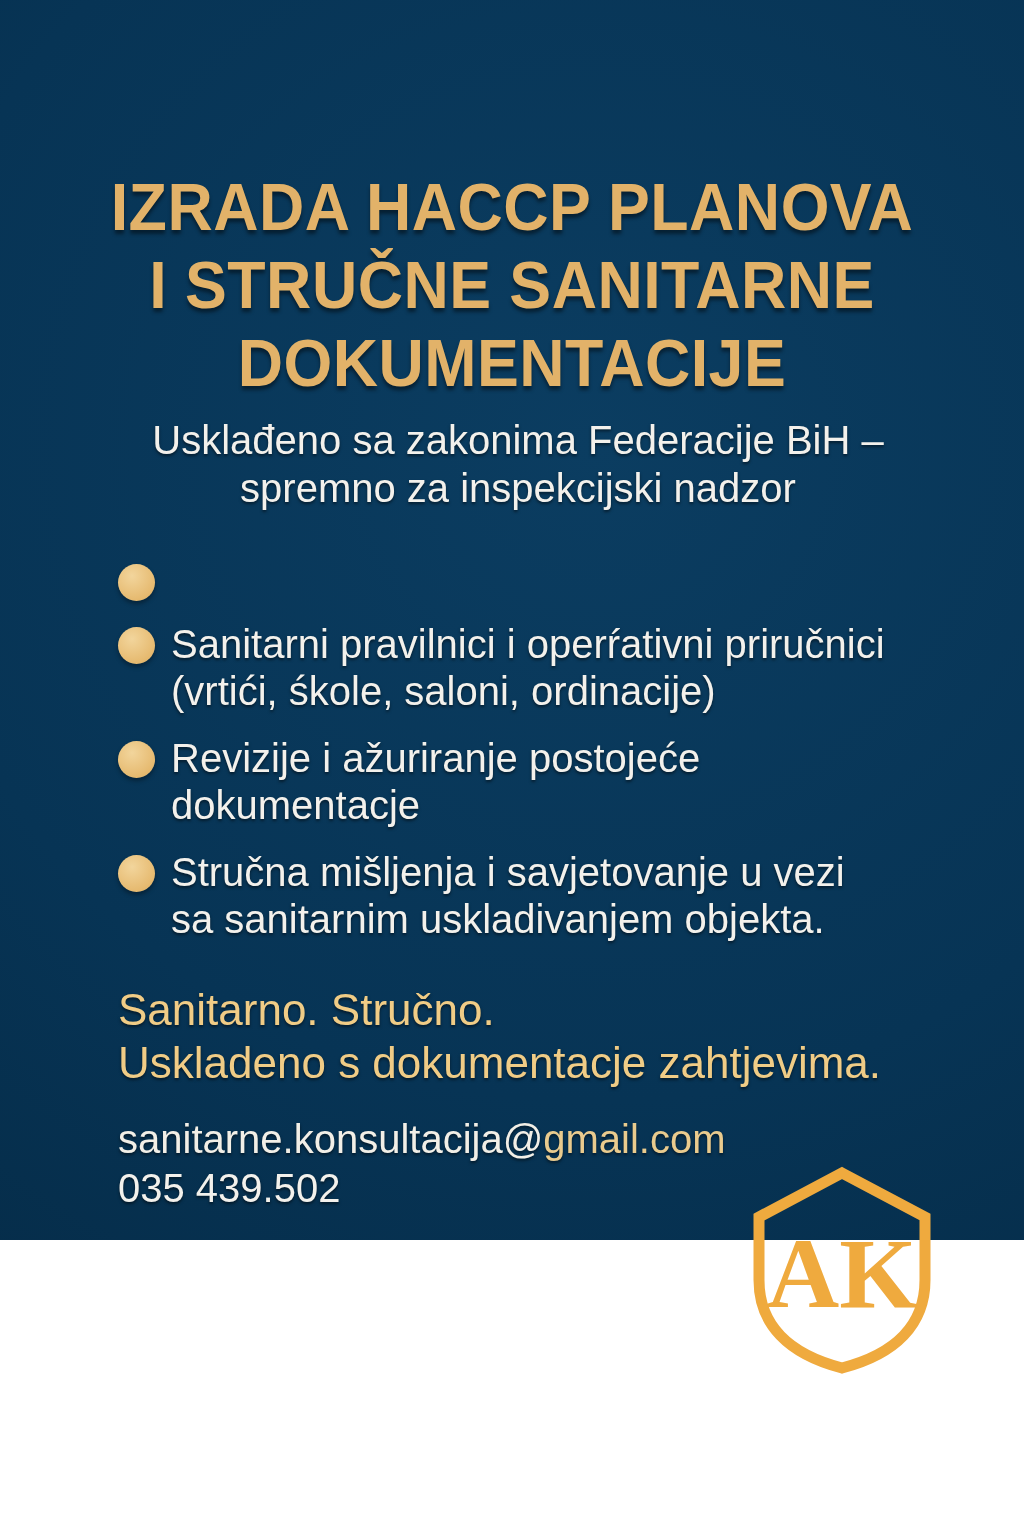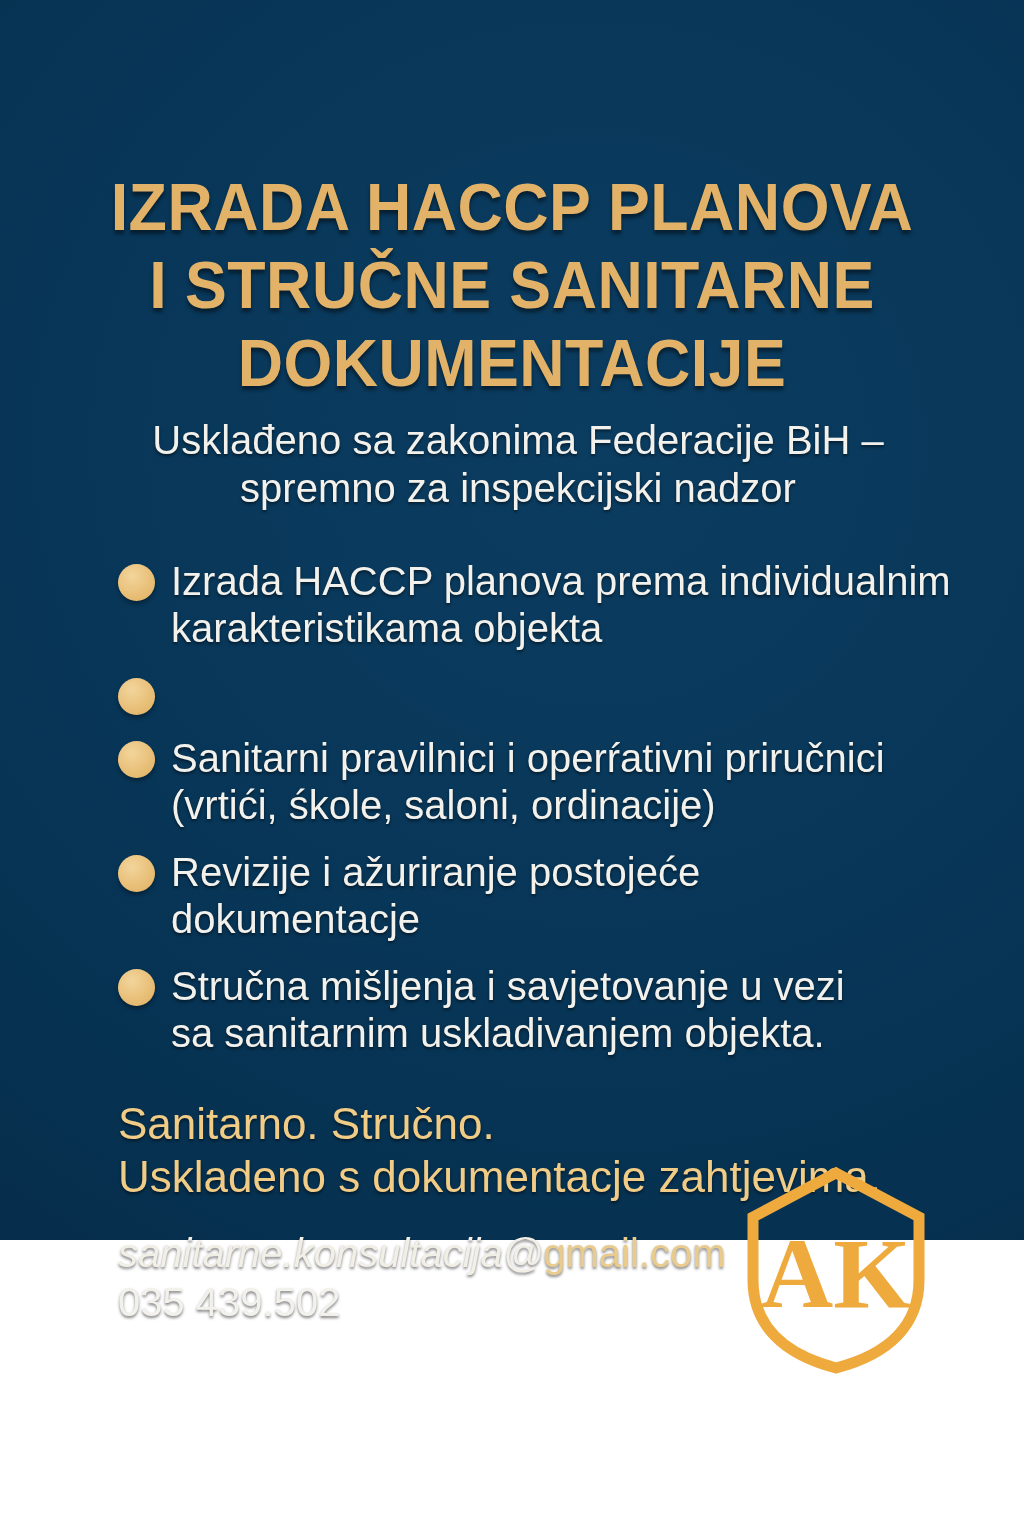--- a/index.html
+++ b/index.html
@@ -66,26 +66,26 @@
     line-height:53px;
     text-shadow:0 2px 3px rgba(0,0,0,.5);
   }
   .tagline-line{white-space:nowrap;}
   .contact{
     margin:26px 0 0 118px;
     font-size:40px;
     line-height:49px;
     text-shadow:0 2px 3px rgba(0,0,0,.5);
   }
-  .email-prefix{color:#f2efe7;font-style:italic;}
+  .email-prefix{color:#f2efe7;}
   .email-suffix{color:#e9cb8e;}
   .phone{color:#f3f1ec;}
   .shield-wrap{
     position:absolute;
-    right:92px;
+    right:86px;
     top:1166px;
     width:192px;
     height:208px;
   }
   .shield-wrap svg{display:block;width:100%;height:100%;}
 </style>
 </head>
 <body>
 
 <div class="canvas">
@@ -95,25 +95,20 @@
     <div class="title-line">I STRUČNE SANITARNE</div>
     <div class="title-line">DOKUMENTACIJE</div>
   </div>
 
   <div class="subtitle-block">
     <div class="subtitle-line">Usklađeno sa zakonima Federacije BiH –</div>
     <div class="subtitle-line">spremno za inspekcijski nadzor</div>
   </div>
 
   <div class="bullets">
-    <div class="bullet">
-      <span class="dot"></span>
-      <span class="bullet-text">Izrada HACCP planova prema individualnim
-karakteristikama objekta</span>
-    </div>
     <div class="bullet">
       <span class="dot"></span>
     </div>
     <div class="bullet">
       <span class="dot"></span>
       <span class="bullet-text">Sanitarni pravilnici i operŕativni priručnici
 (vrtići, śkole, saloni, ordinacije)</span>
     </div>
     <div class="bullet">
       <span class="dot"></span>

